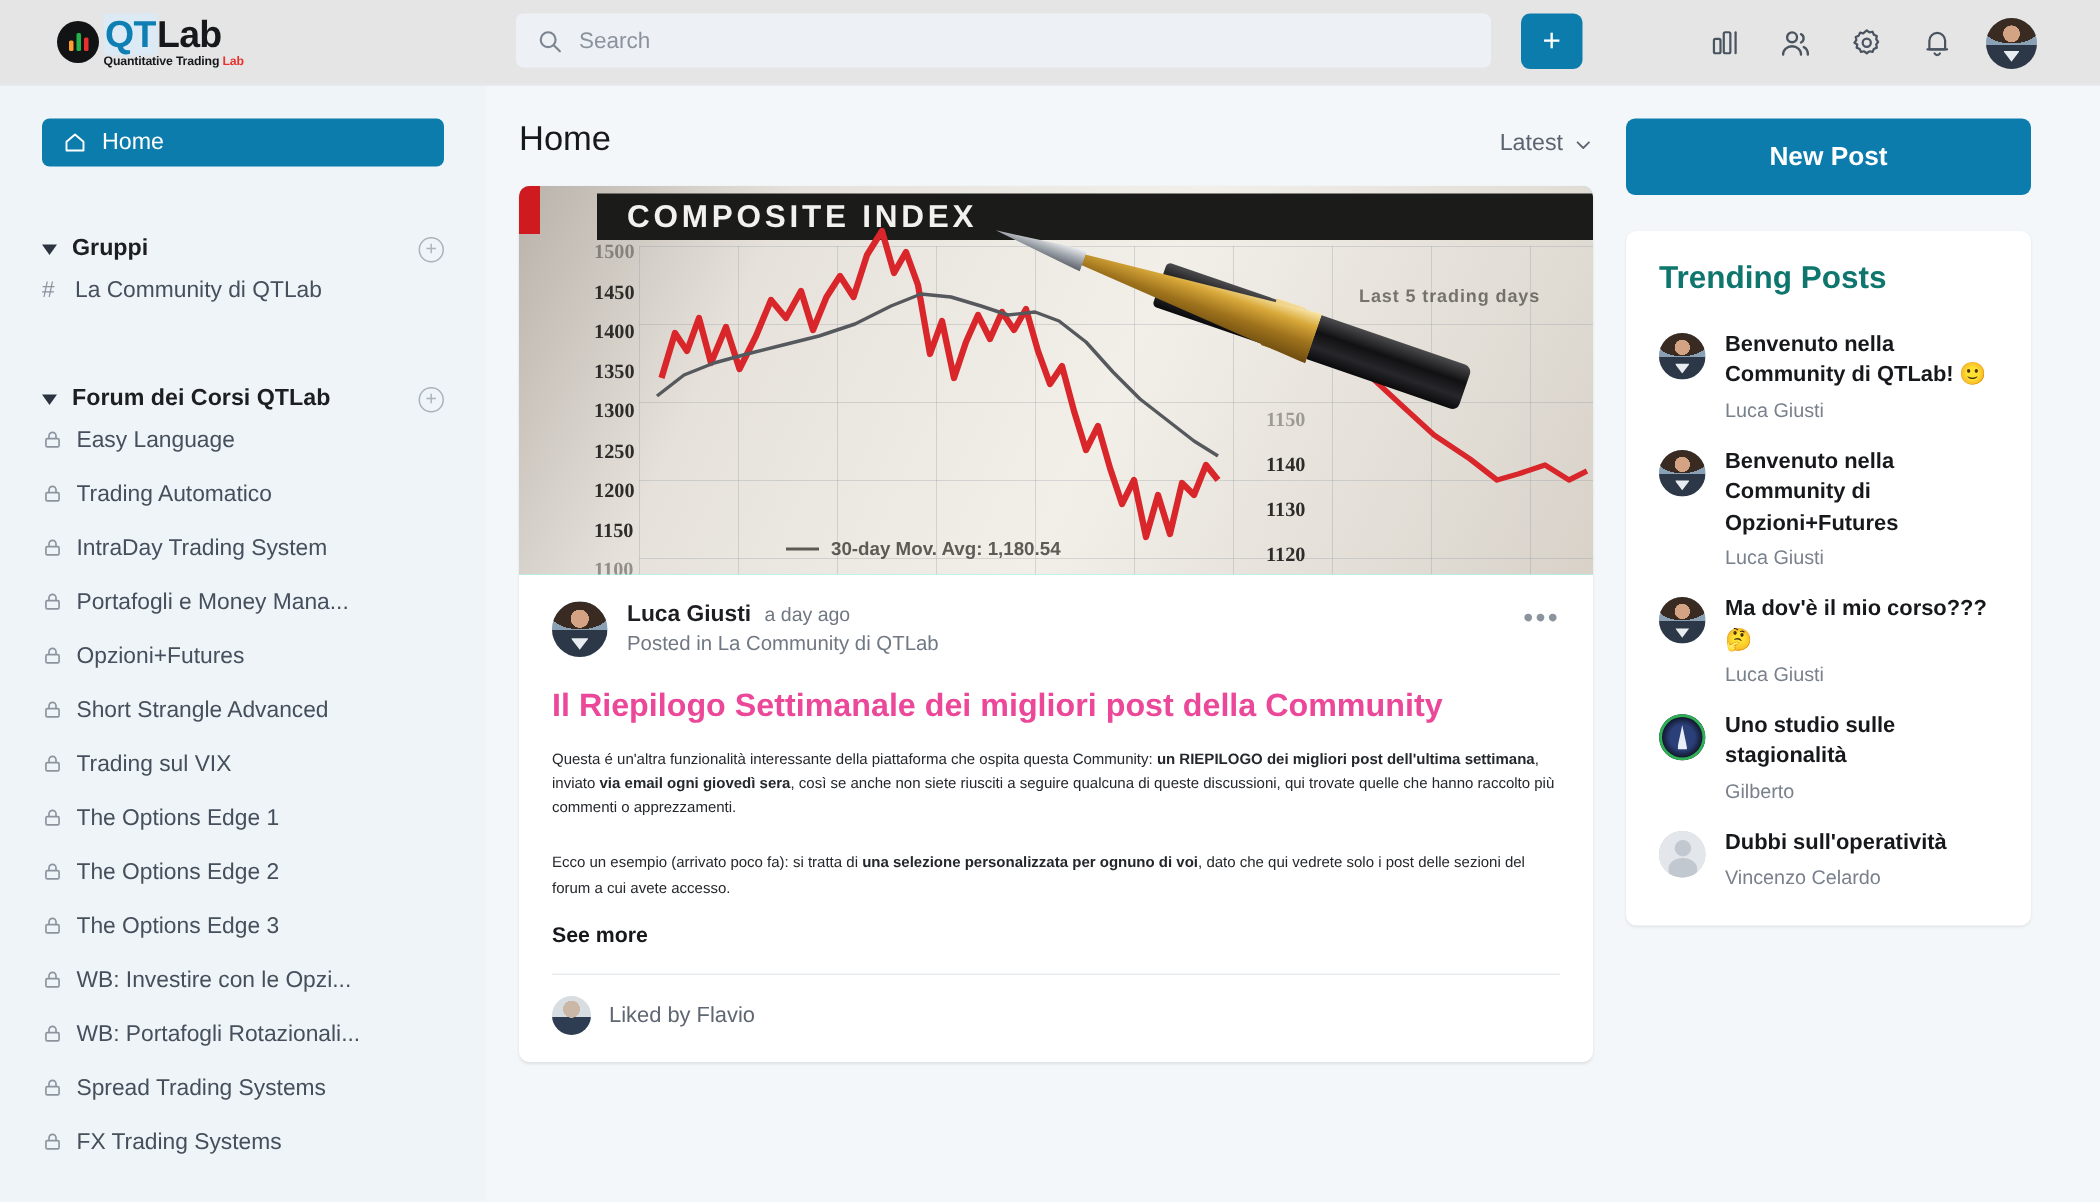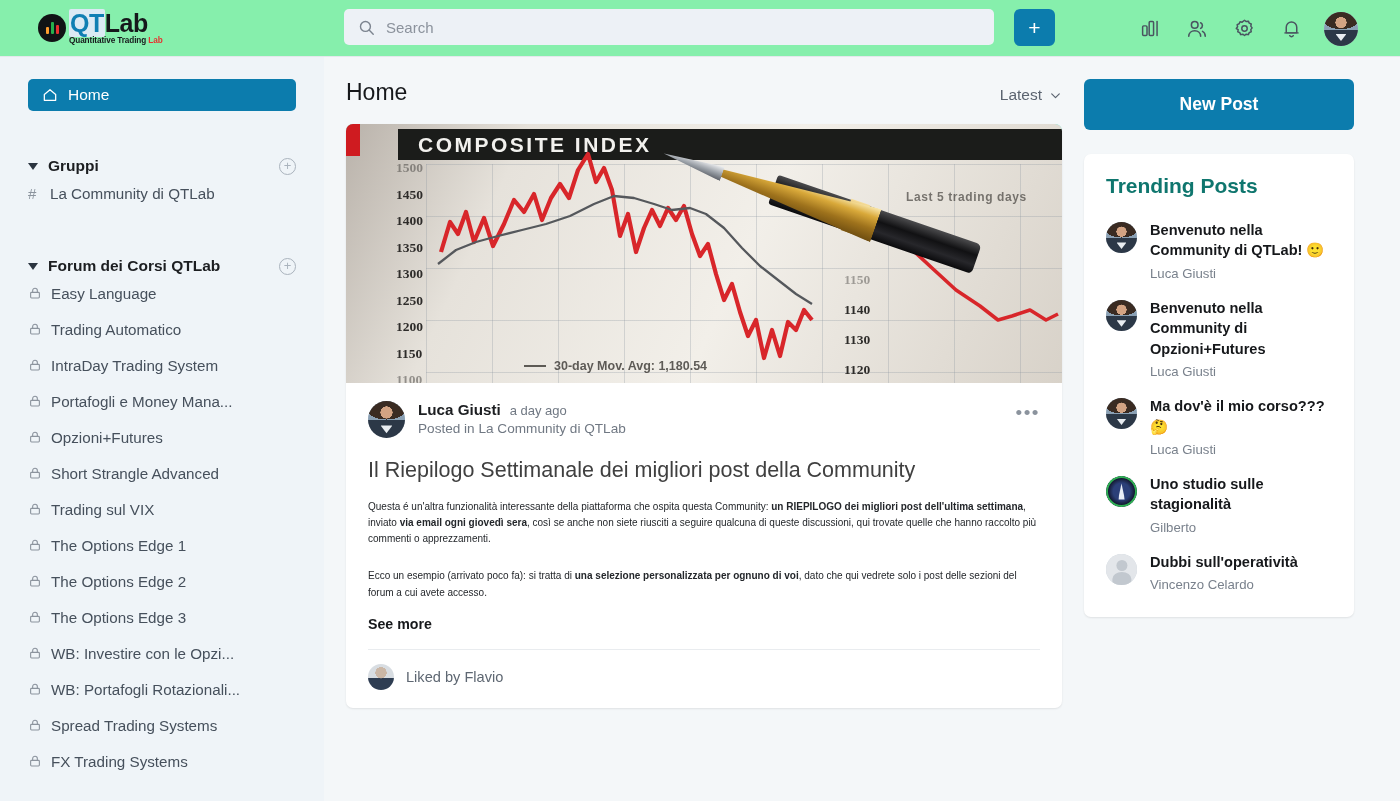--- a/index.html
+++ b/index.html
@@ -7,21 +7,21 @@
     width: 1400px; height: 801px;
     font-family: "Liberation Sans", sans-serif;
     background: #f4f7f9;
     overflow: hidden;
     color: #1c1e21;
   }
 
   
   .topbar {
     height: 57px;
-    background: #86efac;
+    background: #e5e5e5;
     border-bottom: 1px solid #e4e8ec;
     display: flex;
     align-items: center;
     position: relative;
   }
   .logo-wrap { display: flex; align-items: center; margin-left: 38px; }
   .logo-circle {
     width: 28px; height: 28px; border-radius: 50%;
     background: #111315;
     display: flex; align-items: flex-end; justify-content: center;
@@ -279,21 +279,21 @@
   .post-meta { margin-left: 13px; flex: 1; }
   .pm-line1 { display: flex; align-items: baseline; gap: 9px; }
   .pm-author { font-size: 15.2px; font-weight: 700; color: #1c1e21; }
   .pm-time { font-size: 13px; color: #707883; }
   .pm-line2 { font-size: 13.6px; color: #707883; margin-top: 3px; }
   .dots {
     color: #8b939d; font-size: 19px; letter-spacing: 1.5px;
     cursor: pointer; line-height: 12px; padding-top: 6px;
   }
   .post-title {
-    font-size: 21.5px; font-weight: 400; color: #404040;
+    font-size: 21.5px; font-weight: 700; color: #ec4899;
     line-height: 1.33; margin-top: 18px;
   }
   .post-text {
     font-size: 10px; line-height: 1.63; color: #24272b;
     margin-top: 14px;
   }
   .post-text b { font-weight: 700; }
   .post-text p + p { margin-top: 21px; }
   .see-more {
     font-size: 14.2px; font-weight: 700; color: #16181b;

